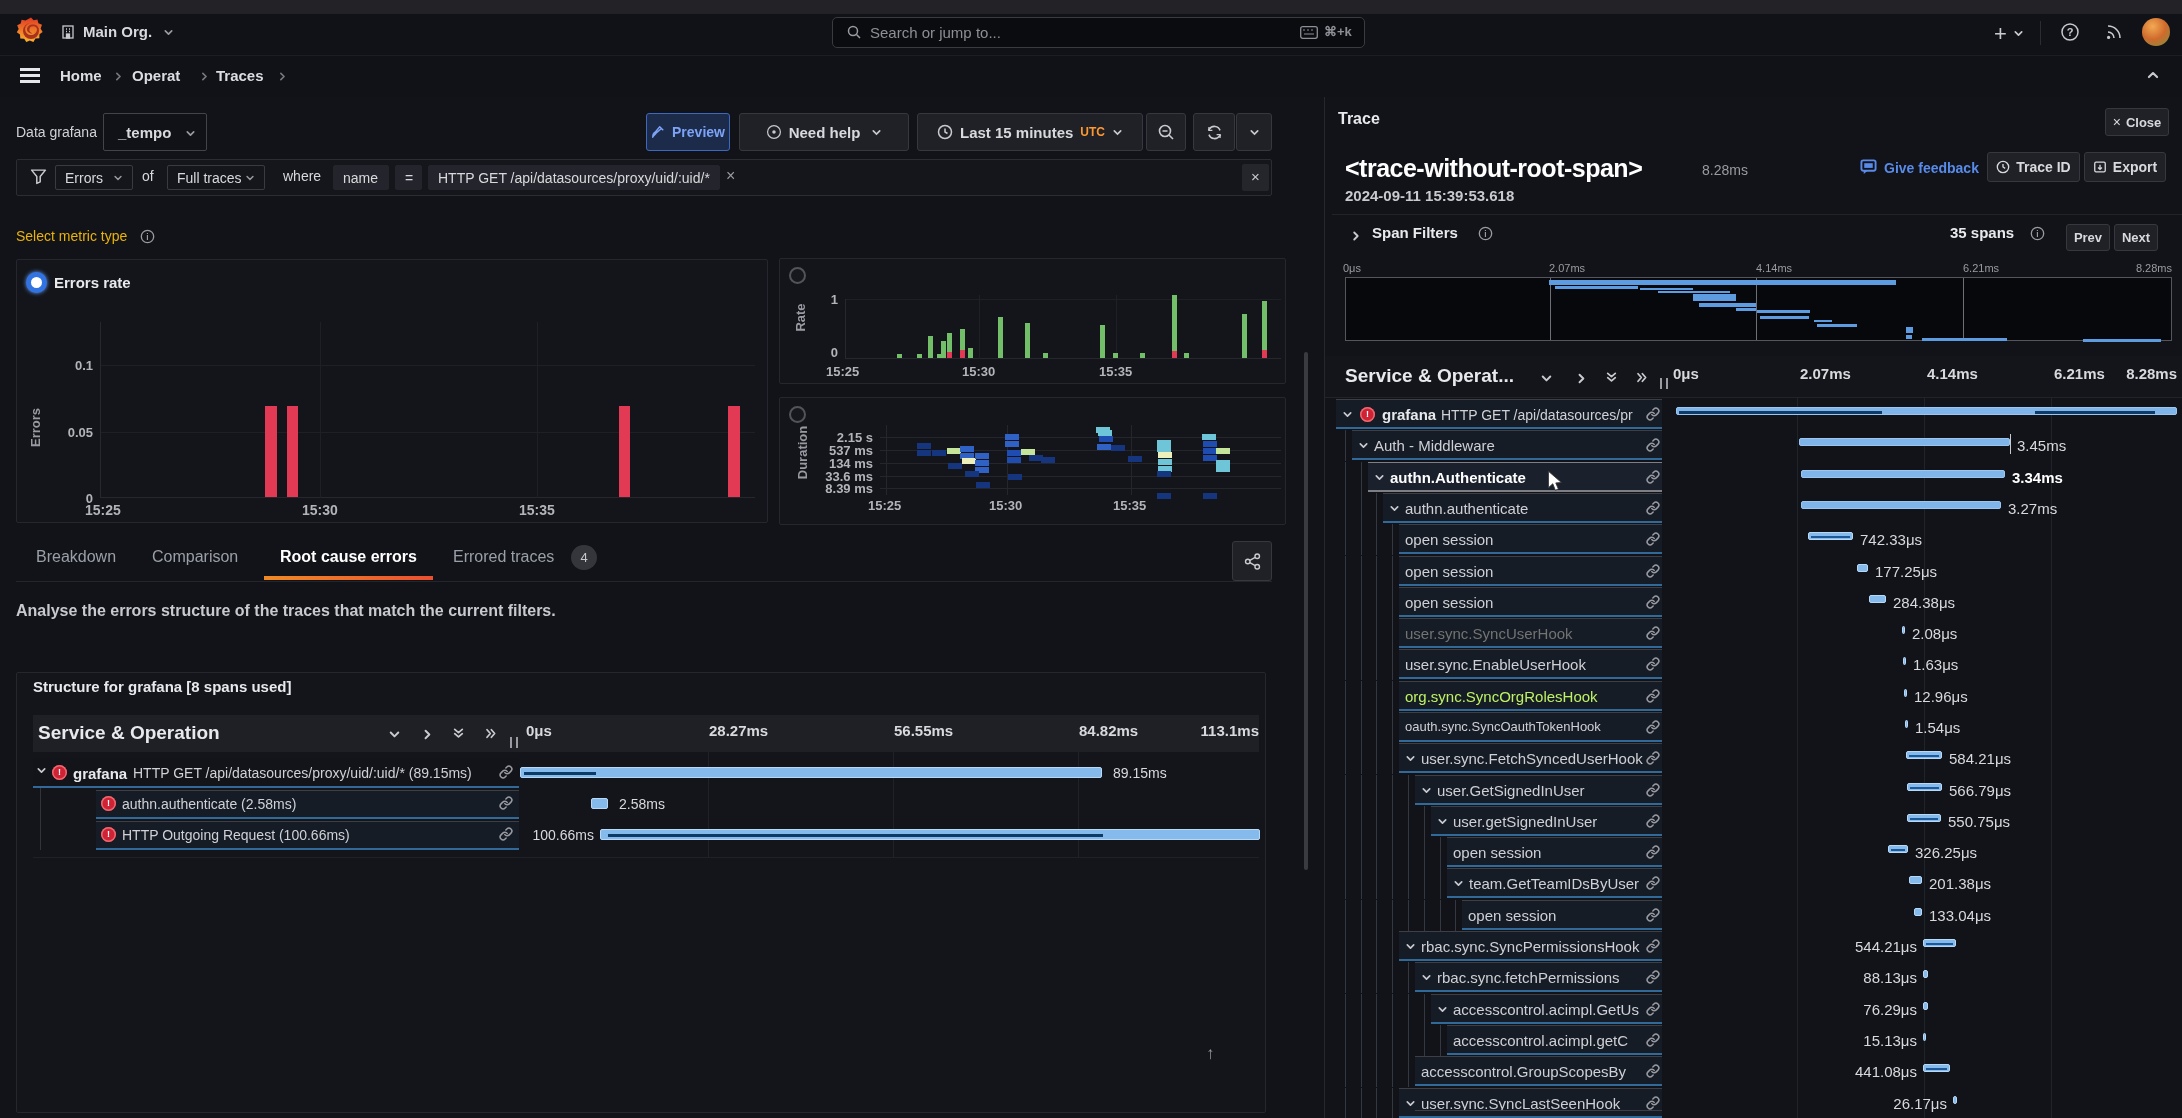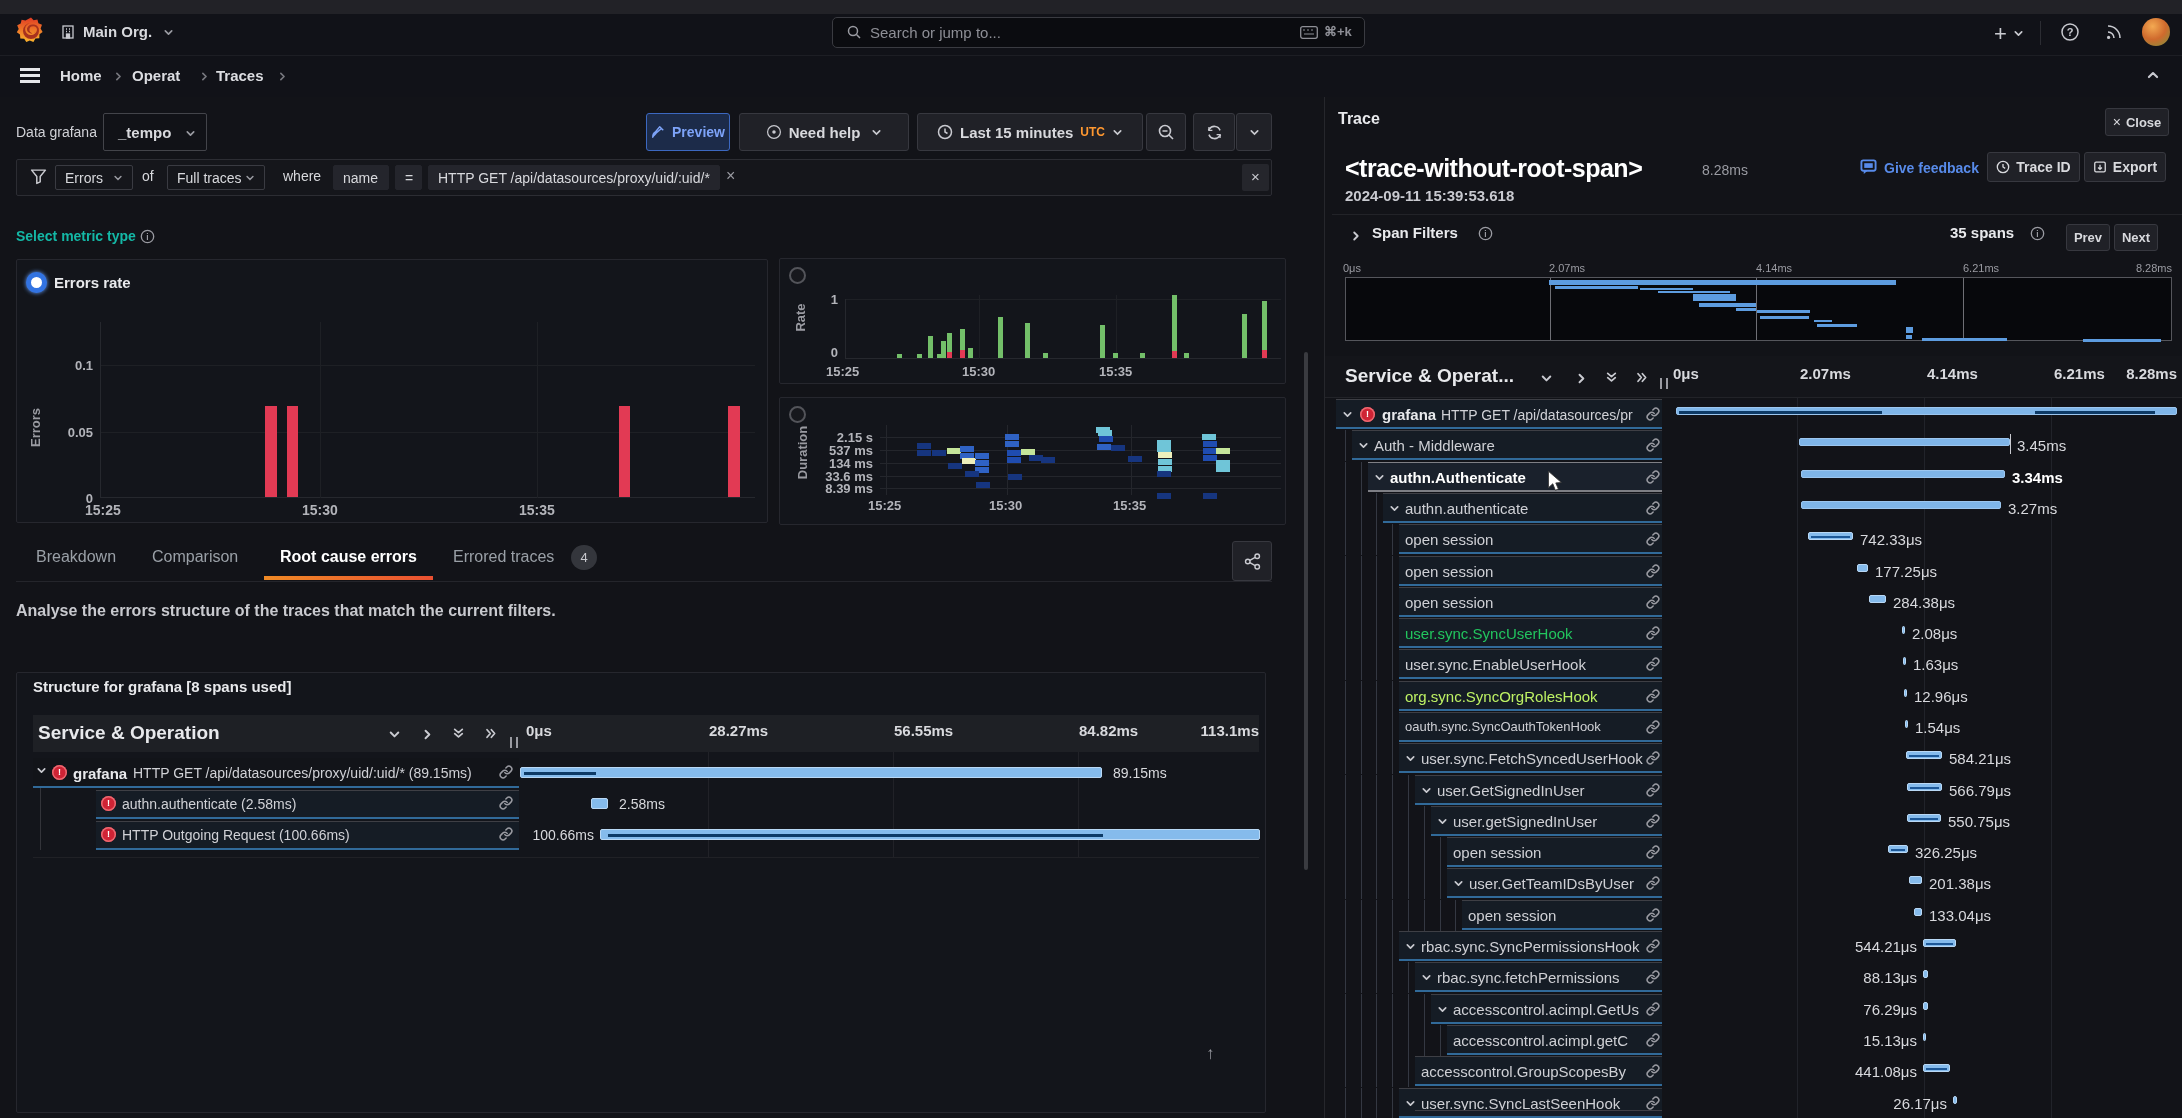--- a/index.html
+++ b/index.html
@@ -151,21 +151,21 @@
 <div class="txt" style="left:142px;top:168px;font-size:14px;color:#d8d9dd;font-weight:400;">of</div>
 <div class="ab" style="left:167px;top:165px;width:98px;height:25px;background:#15161b;border:1px solid #3a3b42;border-radius:2px;color:#d8d9dd;font-size:14px;display:flex;align-items:center;padding:0 9px;justify-content:space-between">Full traces<svg width="10" height="10" viewBox="0 0 12 12">
         <path d="M2.5 4.2 6 7.7 9.5 4.2" fill="none" stroke="#9a9ba2" stroke-width="1.8" stroke-linecap="round"></path>
       </svg></div>
 <div class="txt" style="left:283px;top:168px;font-size:14px;color:#d8d9dd;font-weight:400;">where</div>
 <div class="ab" style="left:333px;top:165px;width:56px;height:25px;background:#24252c;border:1px solid #24252c;border-radius:2px;color:#d8d9dd;font-size:14px;display:flex;align-items:center;padding:0 9px;justify-content:space-between">name</div>
 <div class="ab" style="left:395px;top:165px;width:27px;height:25px;background:#24252c;border:1px solid #24252c;border-radius:2px;color:#d8d9dd;font-size:14px;display:flex;align-items:center;padding:0 9px;justify-content:space-between">=</div>
 <div class="ab" style="left:428px;top:165px;width:292px;height:25px;background:#24252c;border:1px solid #24252c;border-radius:2px;color:#d8d9dd;font-size:14px;display:flex;align-items:center;padding:0 9px;justify-content:space-between">HTTP GET /api/datasources/proxy/uid/:uid/*</div>
 <div class="txt" style="left:726px;top:167px;font-size:16px;color:#9a9ba2;font-weight:400;">×</div>
 <div class="ab" style="left:1242px;top:164px;width:27px;height:27px;background:#25262c;border-radius:2px;color:#c9cad0;font-size:15px;text-align:center;line-height:26px">×</div>
-<div class="txt" style="left:16px;top:228px;font-size:14px;color:#14b8a6;font-weight:700;">Select metric type</div>
+<div class="txt" style="left:16px;top:228px;font-size:14px;color:#eab308;font-weight:400;">Select metric type</div>
 <svg class="ic" style="left:140px;top:229px" width="15" height="15" viewBox="0 0 16 16">
       <circle cx="8" cy="8" r="6.6" fill="none" stroke="#9a9ba2" stroke-width="1.4"></circle>
       <text x="8" y="11.2" font-size="9" font-weight="bold" fill="#9a9ba2" text-anchor="middle" font-family="Liberation Sans">i</text>
     </svg>
 <div class="ab" style="left:16px;top:259px;width:752px;height:264px;background:#13151b;border:1px solid #26272e;border-radius:2px"></div>
 <div class="ab" style="left:26px;top:272px;width:21px;height:21px;border-radius:50%;border:5px solid #3273e2;background:#ffffff;box-shadow:0 0 4px #66a0ff"></div>
 <div class="txt" style="left:54px;top:274px;font-size:15px;color:#e8e9ec;font-weight:700;">Errors rate</div>
 <div class="rot" style="left:0px;top:420px;width:70px;text-align:center">Errors</div>
 <div class="txt" style="right:2089px;top:358px;font-size:13px;color:#b3b4ba;font-weight:700;">0.1</div>
 <div class="txt" style="right:2089px;top:425px;font-size:13px;color:#b3b4ba;font-weight:700;">0.05</div>
@@ -557,21 +557,21 @@
         <path d="M14 11a5 5 0 0 0-7.54-.54l-3 3a5 5 0 0 0 7.07 7.07l1.71-1.71"></path>
       </g>
     </svg>
 <div class="sbar" style="left:1869px;top:595px;width:17px;"></div>
 <div class="txt" style="left:1893px;top:594px;font-size:15px;color:#d8d9dd;font-weight:400;">284.38μs</div>
 <div class="cell" style="left:1399px;top:618px;width:263px;height:30px;"></div>
 <div class="guide" style="left:1345px;top:618px;height:31px"></div>
 <div class="guide" style="left:1361px;top:618px;height:31px"></div>
 <div class="guide" style="left:1376px;top:618px;height:31px"></div>
 <div class="guide" style="left:1392px;top:618px;height:31px"></div>
-<div class="txt" style="left:1405px;top:625px;font-size:15px;color:#22c55e;font-weight:400;">user.sync.SyncUserHook</div>
+<div class="txt" style="left:1405px;top:625px;font-size:15px;color:#737373;font-weight:400;">user.sync.SyncUserHook</div>
 <svg class="ic" style="left:1646px;top:626px" width="14" height="14" viewBox="0 0 24 24">
       <g fill="none" stroke="#9a9ba2" stroke-width="2.6" stroke-linecap="round">
         <path d="M10 13a5 5 0 0 0 7.54.54l3-3a5 5 0 0 0-7.07-7.07l-1.72 1.71"></path>
         <path d="M14 11a5 5 0 0 0-7.54-.54l-3 3a5 5 0 0 0 7.07 7.07l1.71-1.71"></path>
       </g>
     </svg>
 <div class="sbar" style="left:1902px;top:626px;width:3px;"></div>
 <div class="txt" style="left:1912px;top:625px;font-size:15px;color:#d8d9dd;font-weight:400;">2.08μs</div>
 <div class="cell" style="left:1399px;top:649px;width:263px;height:30px;"></div>
 <div class="guide" style="left:1345px;top:649px;height:31px"></div>
@@ -698,21 +698,21 @@
 <div class="guide" style="left:1345px;top:868px;height:31px"></div>
 <div class="guide" style="left:1361px;top:868px;height:31px"></div>
 <div class="guide" style="left:1376px;top:868px;height:31px"></div>
 <div class="guide" style="left:1392px;top:868px;height:31px"></div>
 <div class="guide" style="left:1408px;top:868px;height:31px"></div>
 <div class="guide" style="left:1424px;top:868px;height:31px"></div>
 <div class="guide" style="left:1440px;top:868px;height:31px"></div>
 <svg class="ic" style="left:1453px;top:878px;transform:rotate(0deg)" width="11" height="11" viewBox="0 0 12 12">
       <path d="M2.5 4.2 6 7.7 9.5 4.2" fill="none" stroke="#c9cad0" stroke-width="1.8" stroke-linecap="round" stroke-linejoin="round"></path>
     </svg>
-<div class="txt" style="left:1469px;top:875px;font-size:15px;color:#cfd0d5;font-weight:400;">user.GetTeamIDsByUser</div>
+<div class="txt" style="left:1469px;top:875px;font-size:15px;color:#cfd0d5;font-weight:400;">team.GetTeamIDsByUser</div>
 <svg class="ic" style="left:1646px;top:876px" width="14" height="14" viewBox="0 0 24 24">
       <g fill="none" stroke="#9a9ba2" stroke-width="2.6" stroke-linecap="round">
         <path d="M10 13a5 5 0 0 0 7.54.54l3-3a5 5 0 0 0-7.07-7.07l-1.72 1.71"></path>
         <path d="M14 11a5 5 0 0 0-7.54-.54l-3 3a5 5 0 0 0 7.07 7.07l1.71-1.71"></path>
       </g>
     </svg>
 <div class="sbar" style="left:1909px;top:876px;width:13px;"></div>
 <div class="txt" style="left:1929px;top:875px;font-size:15px;color:#d8d9dd;font-weight:400;">201.38μs</div>
 <div class="cell" style="left:1462px;top:900px;width:200px;height:30px;"></div>
 <div class="guide" style="left:1345px;top:900px;height:31px"></div>

